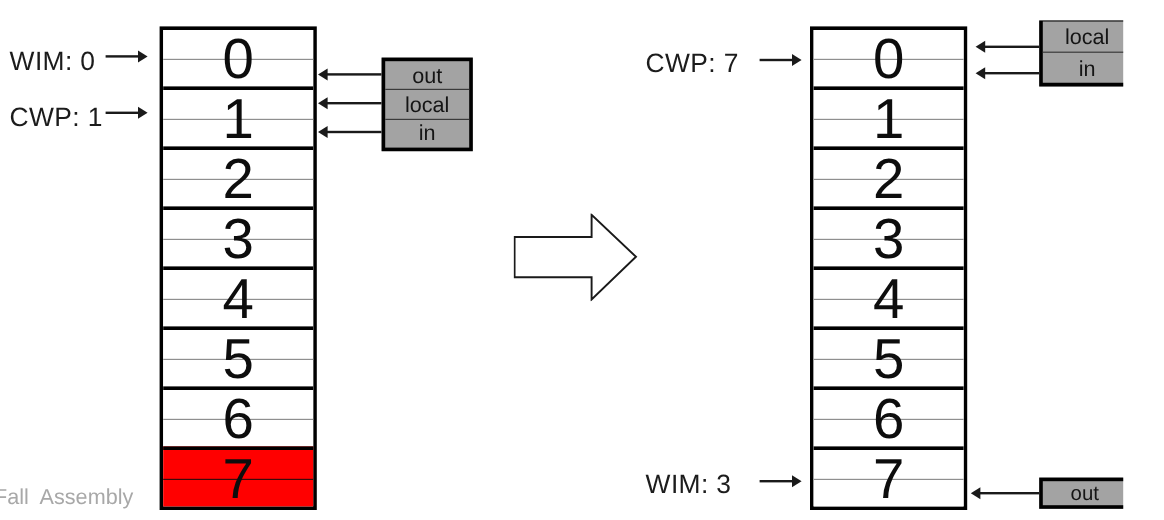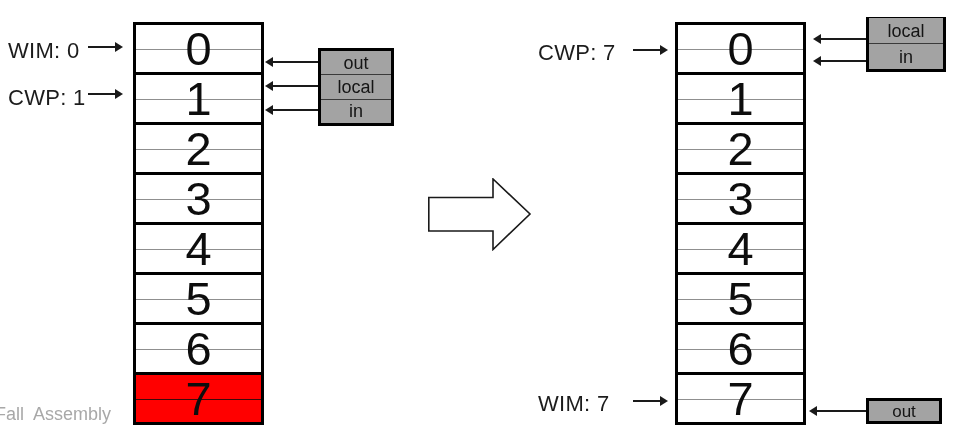--- a/index.html
+++ b/index.html
@@ -1,18 +1,18 @@
 <!DOCTYPE html>
 <html style="--color-highlight: #ff0000; --color-footer_text: #a8a8a8; --color-line: #1a1a1a; --color-cell_divider: #8f8f8f;"><head>
 <meta charset="utf-8">
 <style>
   html,body{margin:0;padding:0;background:#fff;}
   .canvas{
     position:relative;width:936px;height:433px;background:#ffffff;
-    overflow:hidden;font-family:"Liberation Sans",sans-serif;color:#111;padding-left:12px;
+    overflow:hidden;font-family:"Liberation Sans",sans-serif;color:#111;
   }
   
   .ptr-label{
     position:absolute;font-size:22px;color:#1c1c1c;letter-spacing:.3px;white-space:pre;
   }
   
   .harrow{position:absolute;height:1.6px;background:var(--color-line,#1a1a1a);}
   .harrow.right::after{
     content:'';position:absolute;right:-7px;top:-4.2px;width:0;height:0;
     border-left:8px solid var(--color-line,#1a1a1a);
@@ -113,21 +113,21 @@
     <div class="row">in</div>
   </div>
 
   <svg class="save-arrow" viewBox="0 0 106 73">
     <polygon points="0.8,19.5 65,19.5 65,1 102,36 65,71.5 65,53 0.8,53" fill="#ffffff" stroke="#1a1a1a" stroke-width="1.6" stroke-linejoin="miter"></polygon>
   </svg>
 
   <div class="ptr-label" style="left:538px;top:40px;">CWP: 7</div>
   <div class="harrow right" style="left:633px;top:49px;width:28px;"></div>
 
-  <div class="ptr-label" style="left:538px;top:391px;">WIM: 7</div>
+  <div class="ptr-label" style="left:538px;top:391px;">WIM: 3</div>
   <div class="harrow right" style="left:633px;top:400px;width:28px;"></div>
 
   <div class="stack right">
     <div class="cell">
         <span class="num">0</span>
       </div>
     <div class="cell">
         <span class="num">1</span>
       </div>
     <div class="cell">

